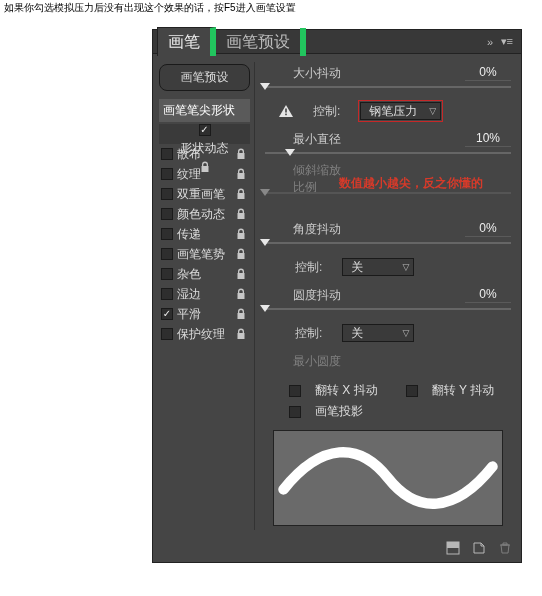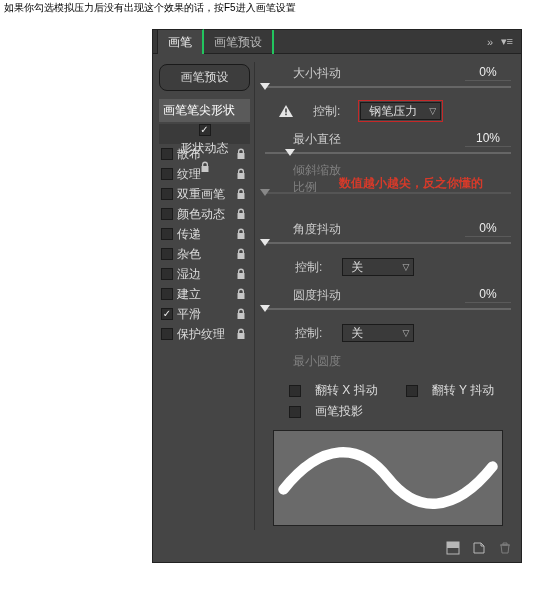--- a/index.html
+++ b/index.html
@@ -26,23 +26,23 @@
   .titlebar {
     display: flex;
     align-items: center;
     background: #383838;
     border-bottom: 1px solid #222;
     height: 24px;
     padding: 0 4px;
   }
   .tab {
     padding: 4px 10px 3px 10px;
-    font-size: 12px;
+    font-size: 16px;
     color: #bbb;
-    border-right: 2px solid #22c55e;
+    border-right: 6px solid #22c55e;
     cursor: pointer;
   }
   .tab.active {
     background: #454545;
     color: #eee;
     border-top: 1px solid #222;
     border-left: 1px solid #222;
   }
   .titlebar .spacer { flex: 1; }
   .titlebar .chev, .titlebar .menu {
@@ -284,39 +284,39 @@
         <span class="cb"></span>
         <span class="opt-label">传递</span>
         <span class="lock">
             <svg width="10" height="12" viewBox="0 0 10 12">
               <path d="M2 5V3.5a3 3 0 016 0V5h.5v6h-7V5H2zm1.3 0h3.4V3.6a1.7 1.7 0 10-3.4 0V5z" fill="#c8c8c8"></path>
             </svg>
           </span>
       </div>
       <div class="opt-row">
         <span class="cb"></span>
+        <span class="opt-label">画笔笔势</span>
+        <span class="lock">
+            <svg width="10" height="12" viewBox="0 0 10 12">
+              <path d="M2 5V3.5a3 3 0 016 0V5h.5v6h-7V5H2zm1.3 0h3.4V3.6a1.7 1.7 0 10-3.4 0V5z" fill="#c8c8c8"></path>
+            </svg>
+          </span>
+      </div>
+      <div class="opt-row">
+        <span class="cb"></span>
         <span class="opt-label">杂色</span>
         <span class="lock">
             <svg width="10" height="12" viewBox="0 0 10 12">
               <path d="M2 5V3.5a3 3 0 016 0V5h.5v6h-7V5H2zm1.3 0h3.4V3.6a1.7 1.7 0 10-3.4 0V5z" fill="#c8c8c8"></path>
             </svg>
           </span>
       </div>
       <div class="opt-row">
         <span class="cb"></span>
         <span class="opt-label">湿边</span>
-        <span class="lock">
-            <svg width="10" height="12" viewBox="0 0 10 12">
-              <path d="M2 5V3.5a3 3 0 016 0V5h.5v6h-7V5H2zm1.3 0h3.4V3.6a1.7 1.7 0 10-3.4 0V5z" fill="#c8c8c8"></path>
-            </svg>
-          </span>
-      </div>
-      <div class="opt-row">
-        <span class="cb"></span>
-        <span class="opt-label">建立</span>
         <span class="lock">
             <svg width="10" height="12" viewBox="0 0 10 12">
               <path d="M2 5V3.5a3 3 0 016 0V5h.5v6h-7V5H2zm1.3 0h3.4V3.6a1.7 1.7 0 10-3.4 0V5z" fill="#c8c8c8"></path>
             </svg>
           </span>
       </div>
       <div class="opt-row">
         <span class="cb checked"></span>
         <span class="opt-label">平滑</span>
         <span class="lock">

